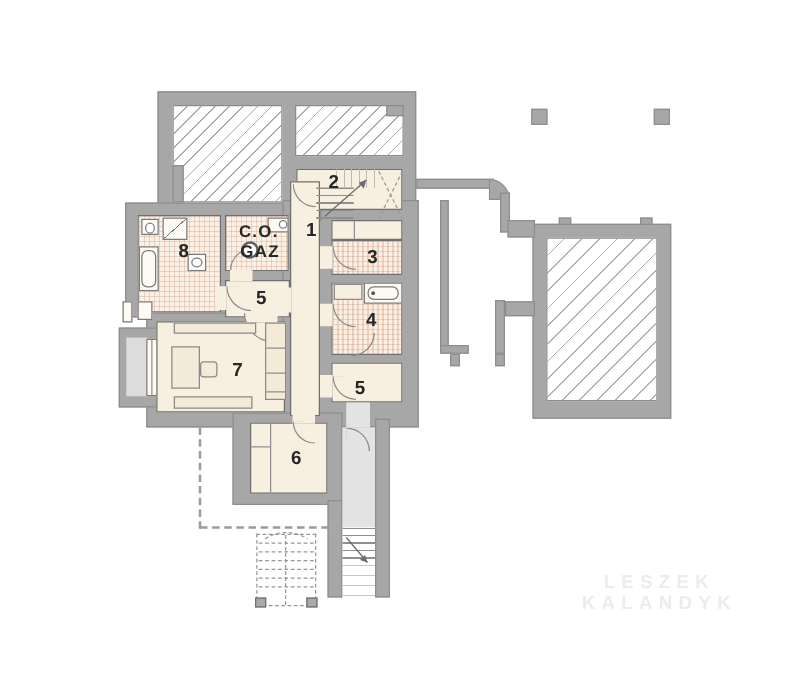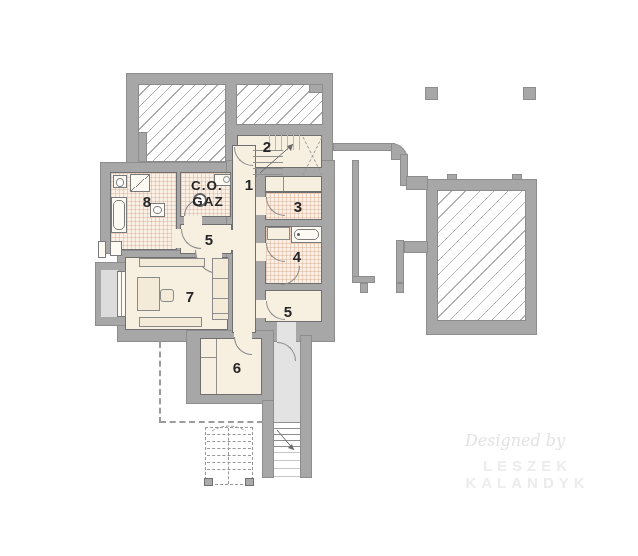--- a/index.html
+++ b/index.html
@@ -182,16 +182,15 @@
   <span class="lbl" style="left:298px;top:206px">3</span>
   <span class="lbl" style="left:297px;top:256px">4</span>
   <span class="lbl" style="left:288px;top:311px">5</span>
   <span class="lbl" style="left:237px;top:367px">6</span>
   <span class="lbl" style="left:190px;top:296px">7</span>
   <span class="lbl" style="left:147px;top:201px">8</span>
   <span class="lbl" style="left:209px;top:239px">5</span>
   <span class="lbl lbl-sm" style="left:207px;top:185px">C.O.</span>
   <span class="lbl lbl-sm" style="left:208px;top:201px">GAZ</span>
 
-  <div class="wm-script" style="left:435px;top:431px;width:160px">Designed by</div>
   <div class="wm-name" style="left:420px;top:457px;width:215px">LESZEK KALANDYK</div>
 
 </div>
 
 </body></html>

